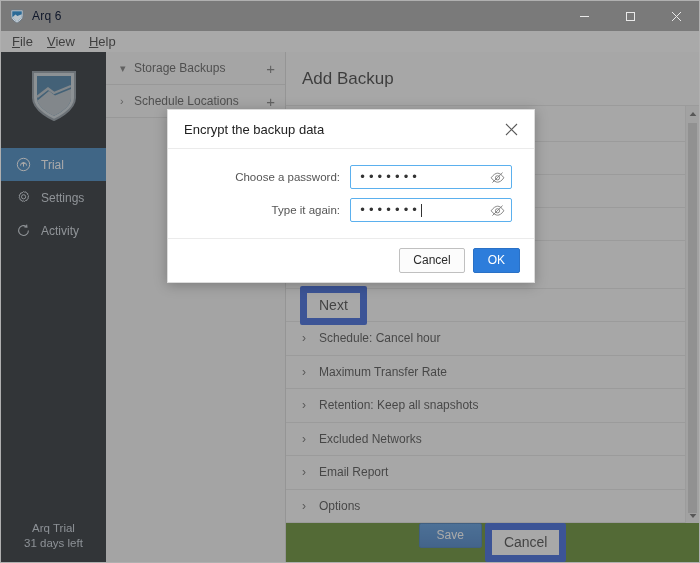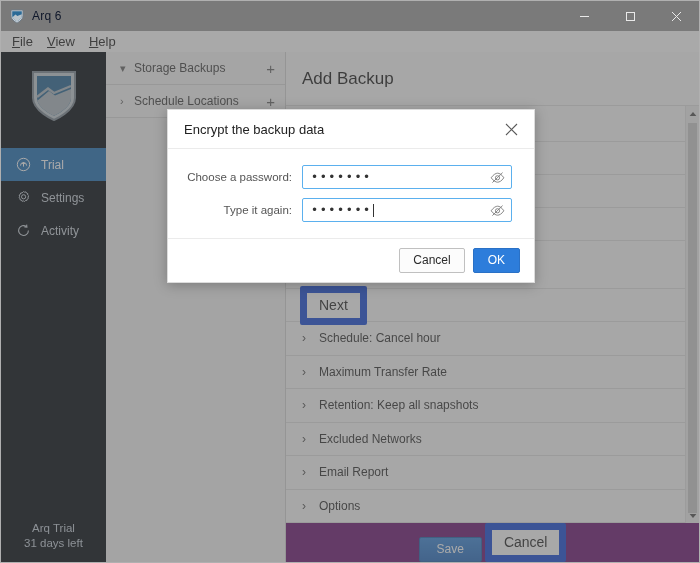--- a/index.html
+++ b/index.html
@@ -185,23 +185,23 @@
   .btn-grey {
     background: #fdfdfd;
     border: 7px solid #1d4ed8;
     border-radius: 2px;
     font-size: 14px;
     color: #2b2b2b;
     padding: 4px 12px 5px;
   }
   .footer-bar {
     height: 39px;
-    display: flex; align-items: flex-end; justify-content: center;
+    display: flex; align-items: flex-start; justify-content: center;
     gap: 3px;
-    background: #701a75;
+    background: #4d7c0f;
   }
   .btn-blue {
     background: linear-gradient(#3f8ad9, #2b6fc0);
     border: 1px solid #2766ae;
     border-radius: 2px;
     color: #fff;
     font-size: 12px;
     padding: 4px 17px 5px;
   }
 
@@ -249,21 +249,21 @@
     padding: 0 14px 0 16px;
     border-bottom: 1px solid #ebebeb;
   }
   .modal-title { font-size: 13px; color: #222; }
   .modal-close {
     margin-left: auto;
     color: #5a5a5a;
     display: flex; align-items: center; justify-content: center;
     width: 18px; height: 18px;
   }
-  .modal-body { padding: 16px 22px 14px 16px; }
+  .modal-body { padding: 16px 22px 14px 16px; margin-left: 48px; }
   .field-row {
     display: flex; align-items: center;
     margin-bottom: 9px;
   }
   .field-row:last-child { margin-bottom: 2px; }
   .field-label {
     width: 118px;
     text-align: right;
     font-size: 11.5px;
     color: #555;

